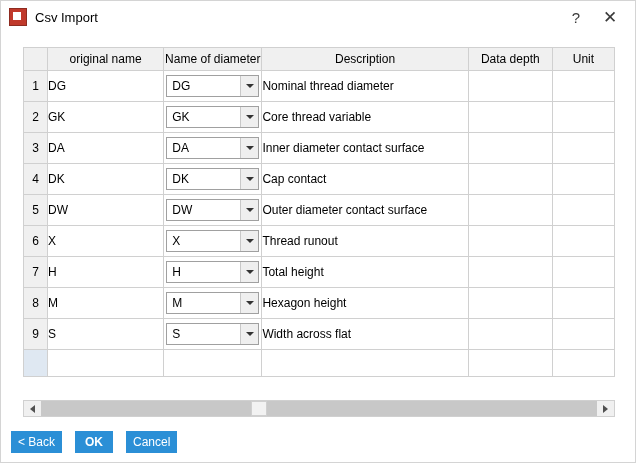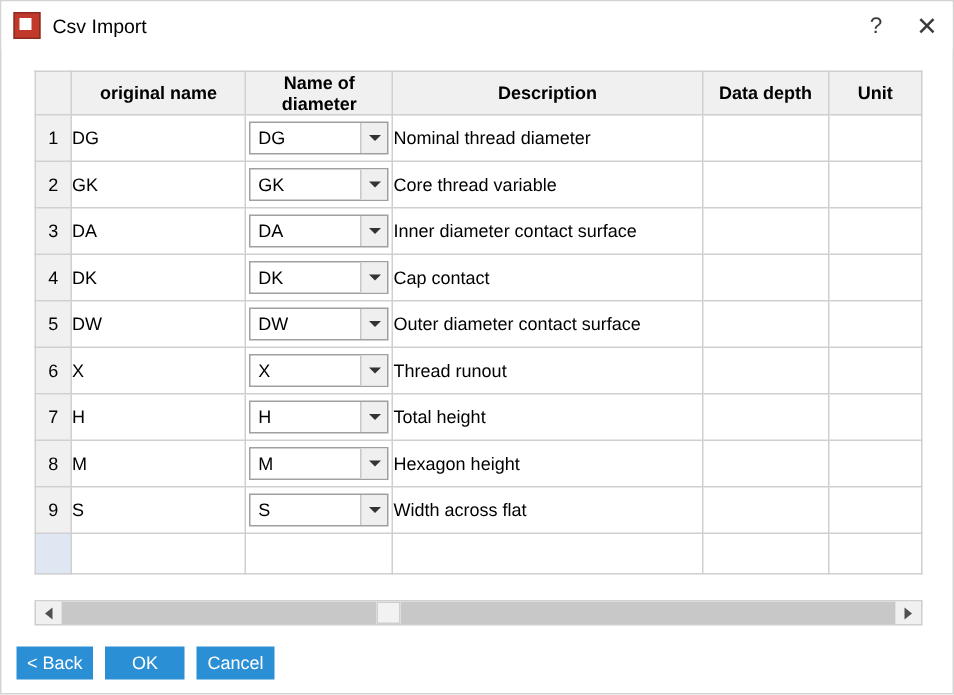--- a/index.html
+++ b/index.html
@@ -22,21 +22,21 @@
     background: #ffffff;
     box-sizing: border-box;
     border: 1px solid #d4d4d4;
   }
   
   .titlebar {
     height: 32px;
     display: flex;
     align-items: center;
     background: #ffffff;
-    padding: 0 0 0 8px;
+    padding: 0 8px 0 8px;
     box-sizing: border-box;
   }
   .app-icon {
     width: 16px;
     height: 16px;
     background: #c0392b;
     border: 1px solid #8e2b20;
     position: relative;
     flex: 0 0 auto;
     margin-right: 8px;
@@ -92,21 +92,20 @@
     font-weight: normal;
     font-size: 12px;
     vertical-align: middle;
   }
   table.grid thead th {
     height: 22px;
     background: #f0f0f0;
     color: #000000;
     text-align: center;
     font-size: 12px;
-    font-weight: bold;
   }
   .col-rowhdr { width: 24px; }
   .col-orig   { width: 116px; }
   .col-var    { width: 98px; }
   .col-desc   { width: 206px; }
   .col-dtype  { width: 84px; }
   .col-unit   { width: 62px; }
 
   td.rowhdr {
     background: #f0f0f0;
@@ -238,34 +237,34 @@
     border: 1px solid #cfcfcf;
     box-sizing: border-box;
   }
   
   .footer {
     position: absolute;
     left: 10px;
     top: 430px;
     display: flex;
     align-items: center;
-    gap: 8px;
+    gap: 13px;
   }
   .btn {
     background: #2b8fd6;
     color: #ffffff;
     border: none;
     font-family: "Liberation Sans", sans-serif;
     font-size: 12px;
     height: 22px;
     padding: 0 7px;
     cursor: default;
     line-height: 22px;
   }
-  .btn.ok { padding: 0 18px; }
+  .btn.ok { padding: 0 10px; font-weight: bold; }
 </style>
 </head>
 <body>
 
 <div class="window">
 
   <div class="titlebar">
     <div class="app-icon"></div>
     <div class="title-text">Csv Import</div>
     <button class="title-btn help">?</button>

